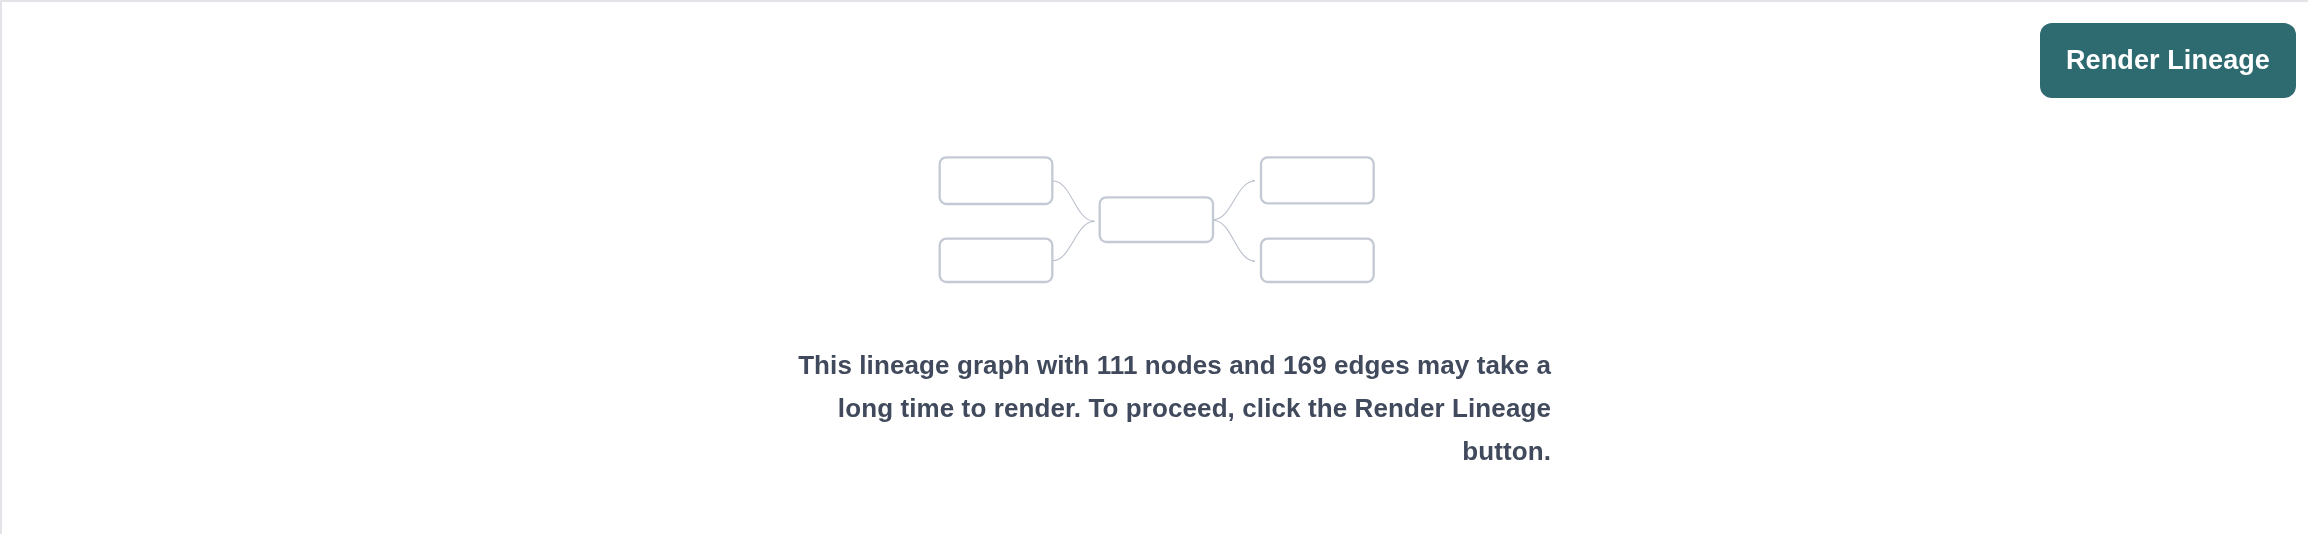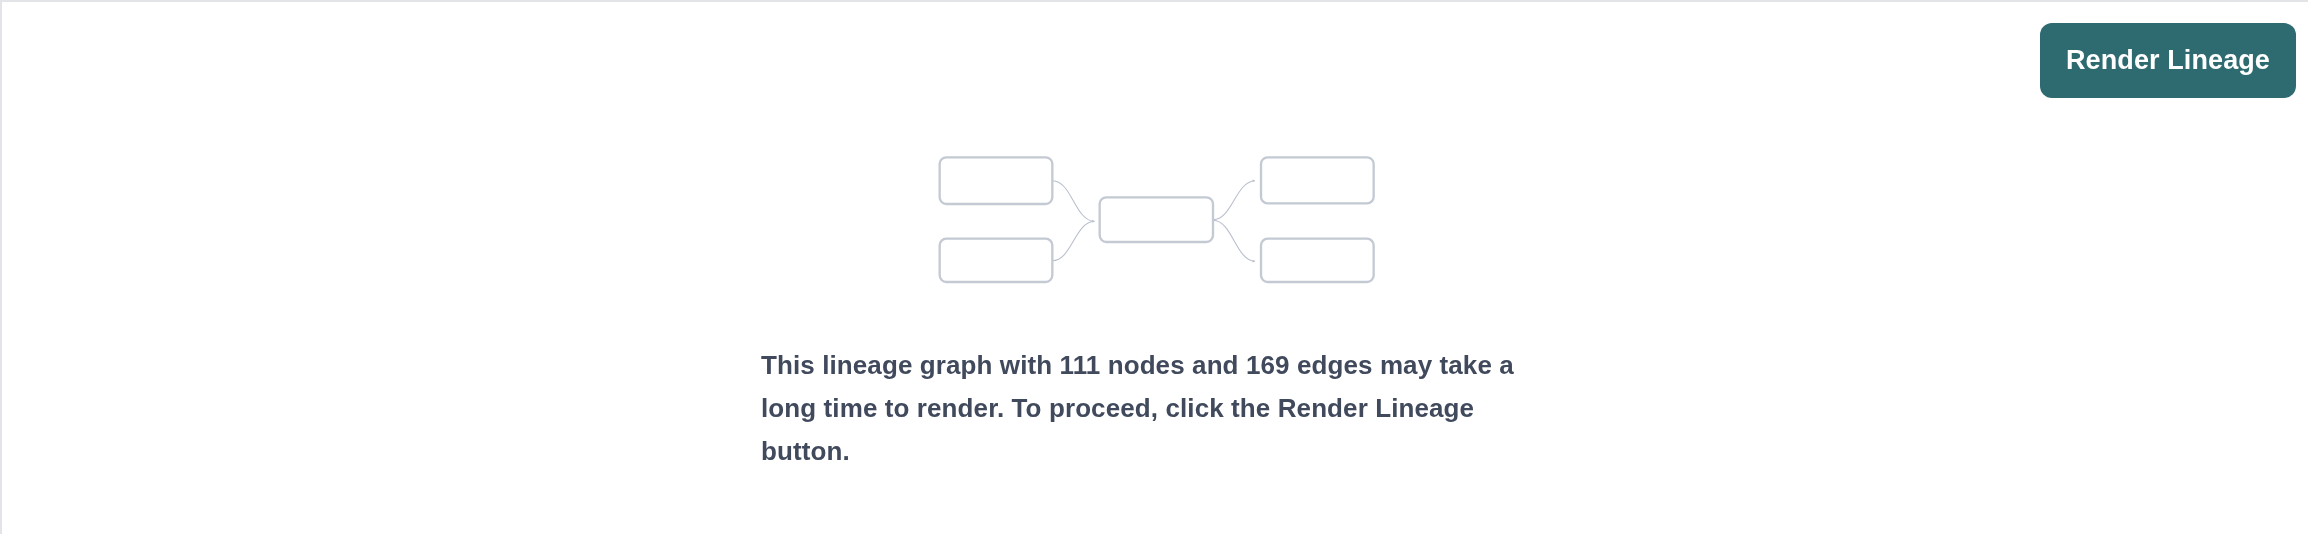--- a/index.html
+++ b/index.html
@@ -58,21 +58,21 @@
 
   .lineage-illustration {
     display: block;
     width: 920px;
     height: 200px;
   }
 
   .empty-message {
     width: 790px;
     margin-top: 26px;
-    text-align: left;
+    text-align: right;
     color: #404a5c;
     font-family: "Liberation Sans", sans-serif;
     font-size: 26px;
     font-weight: bold;
     line-height: 43px;
     letter-spacing: 0.1px;
   }
 </style>
 </head>
 <body>

